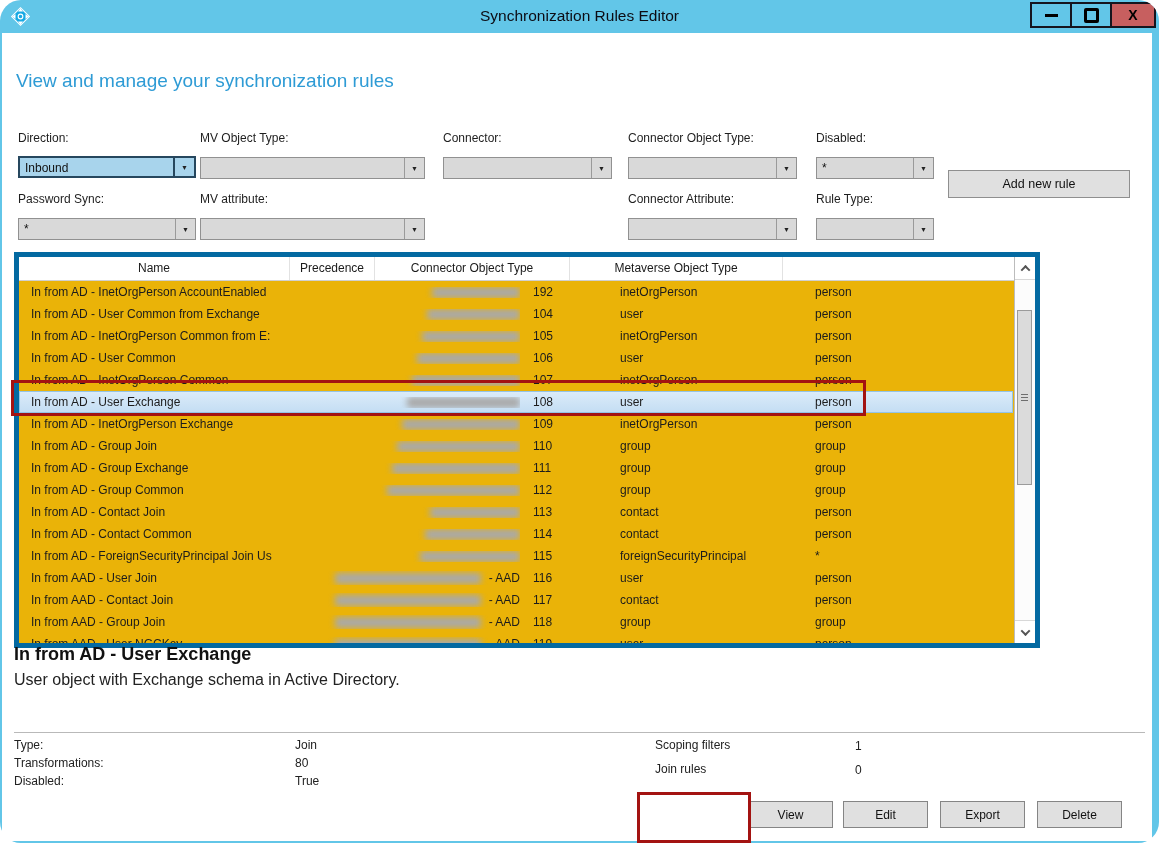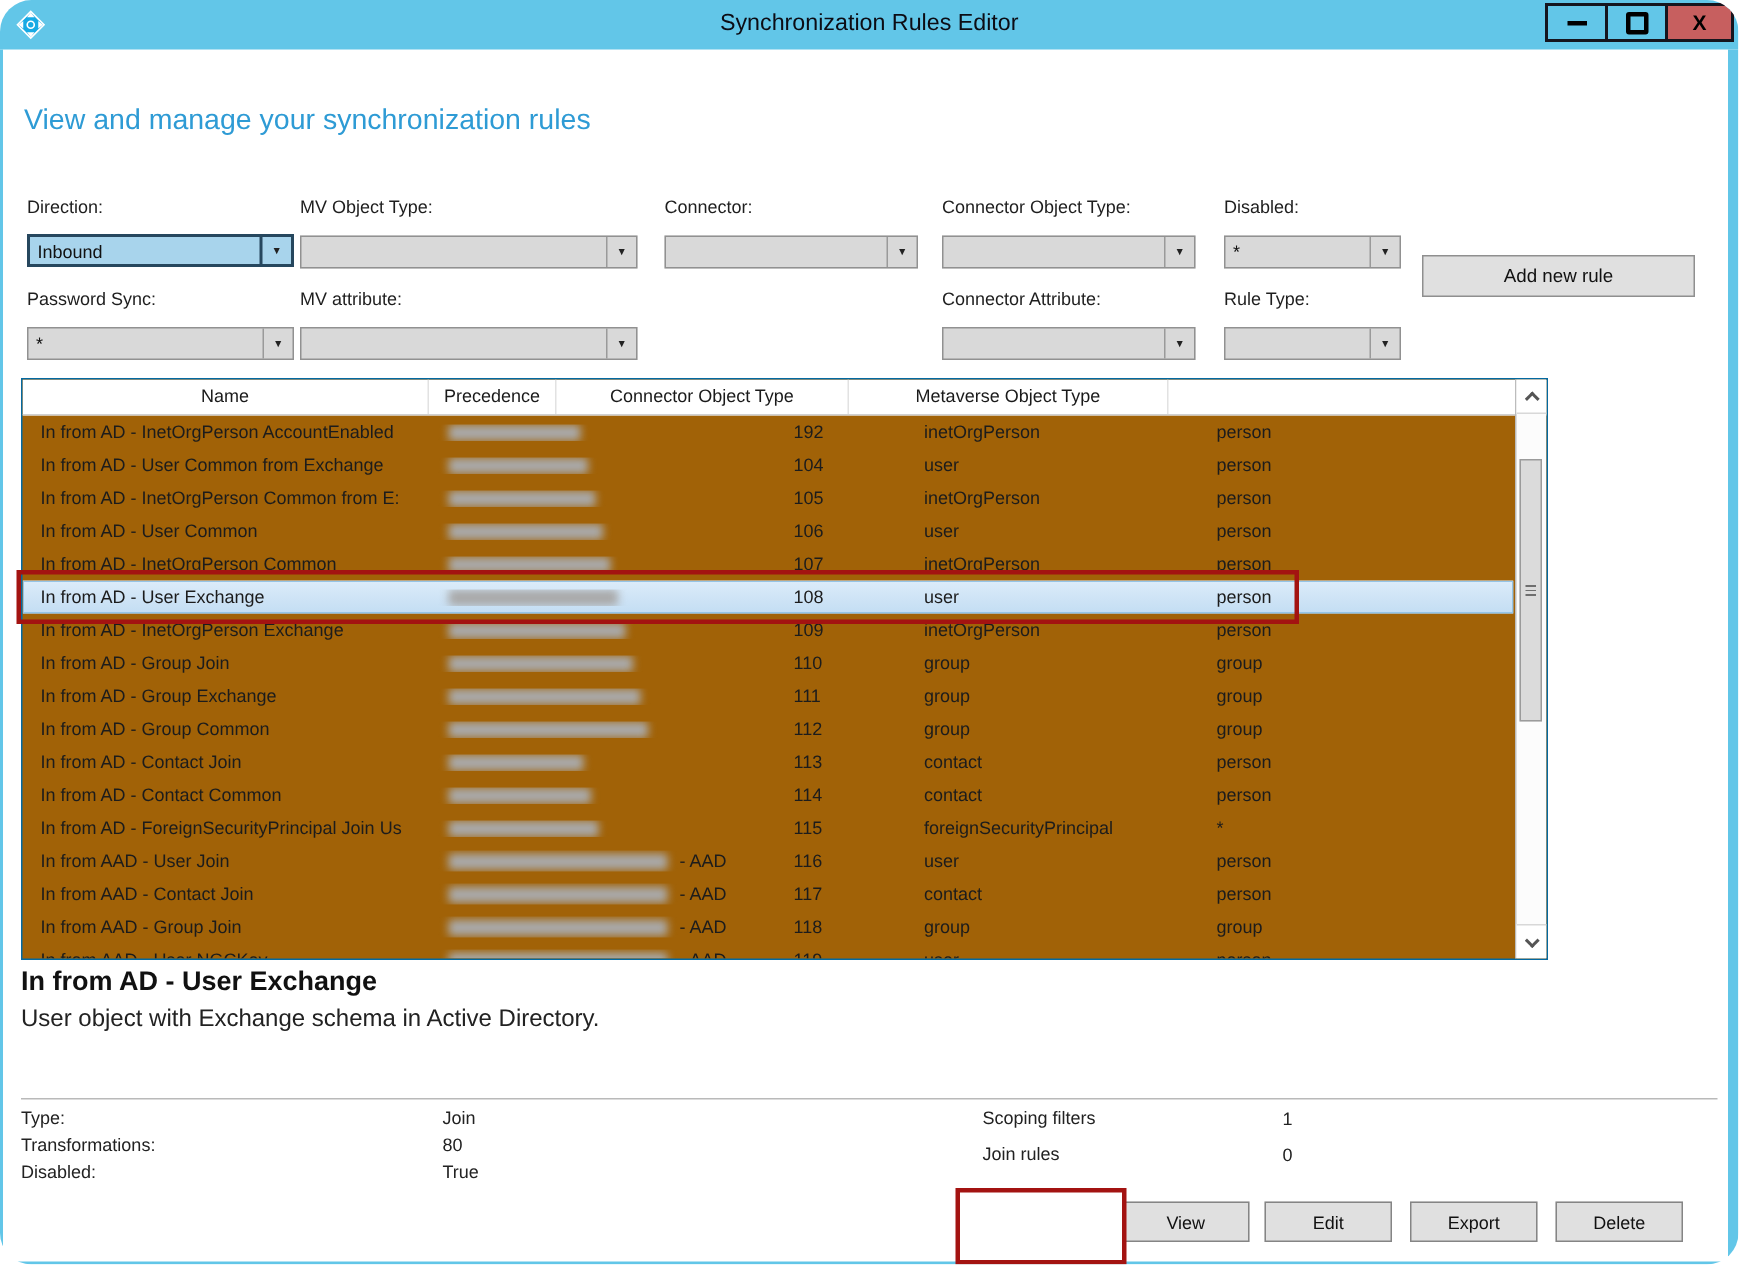--- a/index.html
+++ b/index.html
@@ -24,29 +24,29 @@
   .page-heading{position:absolute;left:16px;top:70px;font-size:19px;color:#2e9bd5;}
   
   .flabel{position:absolute;font-size:12px;color:#1e1e1e;white-space:nowrap;}
   .combo{position:absolute;height:22px;box-sizing:border-box;background:#d9d9d9;border:1px solid #919191;display:flex;}
   .combo .val{flex:1;font-size:12px;line-height:20px;padding-left:5px;color:#111;overflow:hidden;}
   .combo .arrow{width:19px;border-left:1px solid #9a9a9a;display:flex;align-items:center;justify-content:center;font-size:7px;color:#222;}
   .combo.active{background:#a8d4ec;border:2px solid #26475e;}
   .combo.active .arrow{border-left:2px solid #26475e;}
   .btn-add{position:absolute;left:948px;top:170px;width:182px;height:28px;background:#e0e0e0;border:1px solid #8f8f8f;box-sizing:border-box;font-size:12.5px;display:flex;align-items:center;justify-content:center;color:#111;}
   
-  .rtable{position:absolute;left:14px;top:252px;width:1016px;height:386px;border:1px solid #0369a1;box-sizing:content-box;background:#a16207;overflow:hidden;}
+  .rtable{position:absolute;left:14px;top:252px;width:1016px;height:386px;border:5px solid #0369a1;box-sizing:content-box;background:#eab308;overflow:hidden;}
   .rhead{display:flex;height:23px;border-bottom:1px solid #d0d0d0;background:#fff;}
   .hcell{font-size:12px;color:#1a1a1a;text-align:center;line-height:22px;border-right:1px solid #e2e2e2;box-sizing:border-box;overflow:hidden;white-space:nowrap;}
   .w-name{width:271px}.w-conn{width:230px}.w-prec{width:85px}.w-cot{width:195px}.w-mot{width:213px}
   .rbody{position:absolute;top:24px;left:0;width:994px;bottom:0;overflow:hidden;}
   .trow{display:flex;height:22px;align-items:center;}
   .trow .c{font-size:12px;color:#1c1c1c;white-space:nowrap;overflow:hidden;box-sizing:border-box;}
   .col-name{width:271px;padding-left:12px;}
-  .col-conn{width:230px;padding-left:13px;display:flex;align-items:center;}
+  .col-conn{width:230px;padding-left:13px;display:flex;align-items:center;justify-content:flex-end;}
   .col-prec{width:85px;padding-left:13px;}
   .col-cot{width:195px;padding-left:15px;}
   .col-mot{width:213px;padding-left:15px;}
   .blur-blob{display:inline-block;height:11px;background:#a9a9a9;filter:blur(3px);border-radius:2px;flex:none;}
   .conn-suffix{margin-left:8px;}
   .trow.selected{background:linear-gradient(180deg,#dcecf9,#c3ddf3);box-shadow:inset 0 0 0 1px #94c4e6;}
   
   .vscroll{position:absolute;top:0;right:0;width:21px;height:100%;border-left:1px solid #bcbcbc;background:#fcfcfc;box-sizing:border-box;}
   .sb-btn{position:absolute;left:0;width:100%;height:22px;background:#fff;display:flex;align-items:center;justify-content:center;}
   .sb-up{top:0;border-bottom:1px solid #d8d8d8;}

